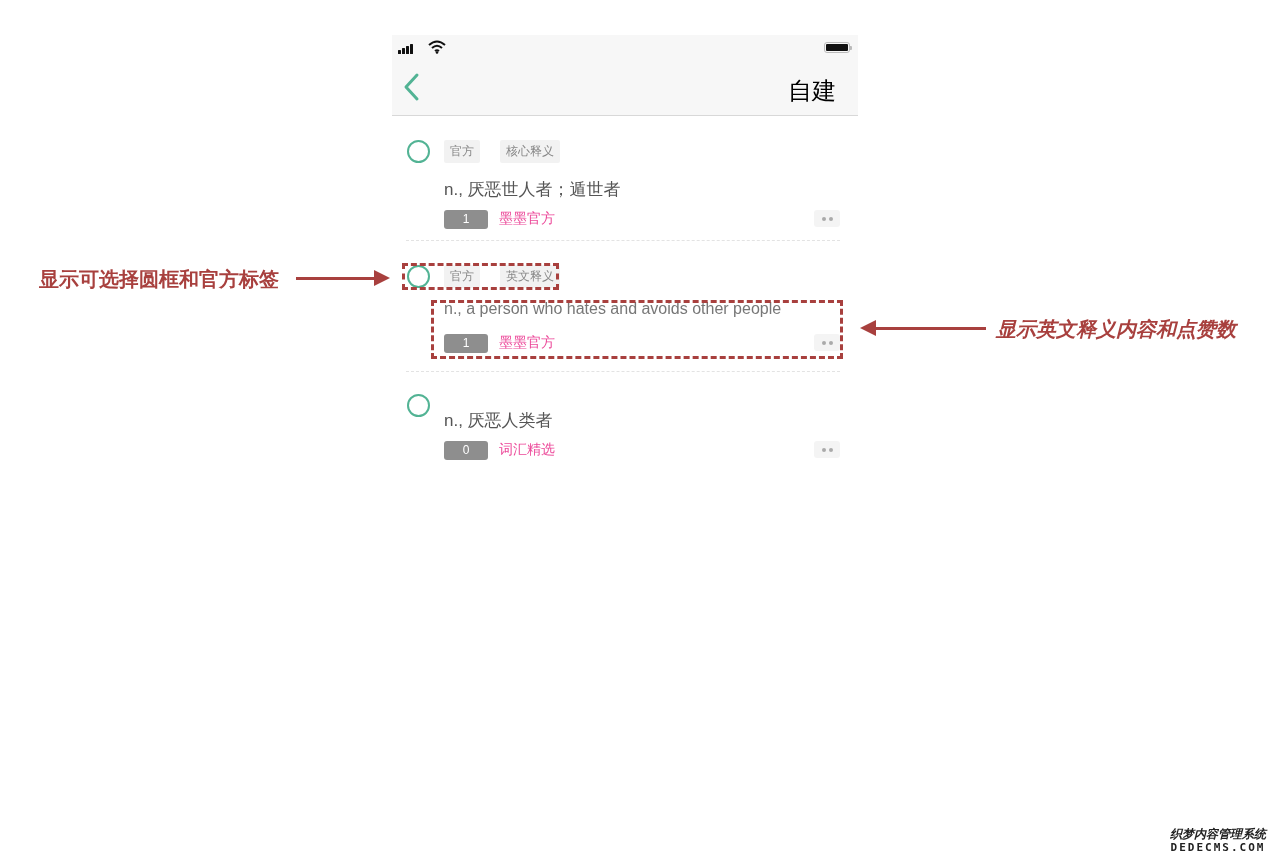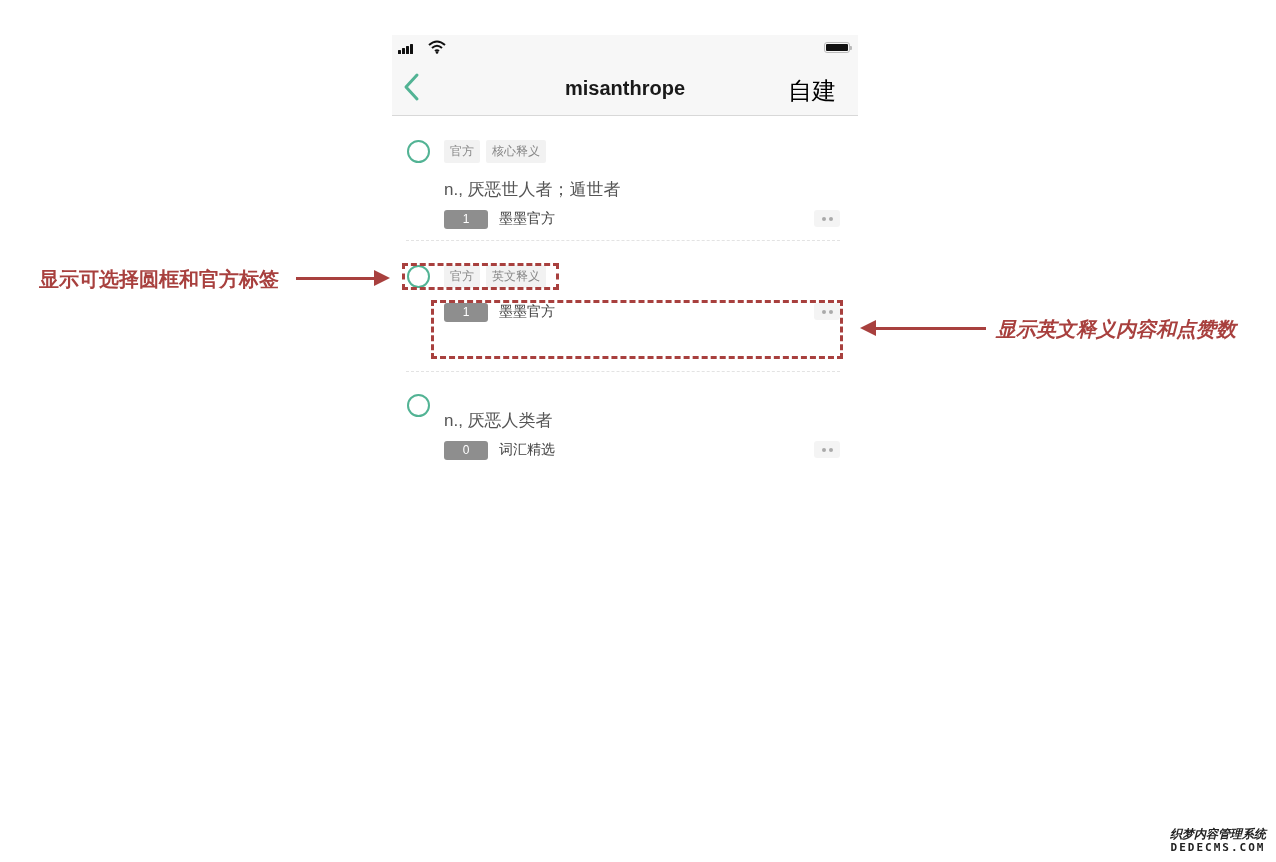--- a/index.html
+++ b/index.html
@@ -24,28 +24,28 @@
   .list { padding: 0 18px 0 14px; }
   .item { position: relative; padding: 0 0 0 38px; }
   .item.i1 { padding-top: 24px; height: 125px; }
   .item.i2 { padding-top: 24px; height: 131px; }
   .item.i3 { padding-top: 22px; }
   .divider { position: absolute; left: 0; right: 0; bottom: 0; border-bottom: 1px dashed #e3e3e3; }
   .radio { position: absolute; left: 1px; width: 23px; height: 23px; border: 2px solid #52b394; border-radius: 50%; cursor: pointer; }
   .item.i1 .radio { top: 24px; }
   .item.i2 .radio { top: 24px; }
   .item.i3 .radio { top: 22px; }
-  .tags { display: flex; gap: 6px; height: 23px; }
+  .tags { display: flex; gap: 20px; height: 23px; }
   .tag { background: #f2f2f2; color: #888; font-size: 12px; line-height: 23px; padding: 0 6px; border-radius: 2px; }
   .definition { font-size: 17px; color: #555; margin-top: 17px; line-height: 20px; white-space: nowrap; }
   .item.i2 .definition { margin-top: 11px; color: #777; font-size: 16px; }
   .meta { display: flex; align-items: center; margin-top: 9px; height: 20px; position: relative; }
   .item.i2 .meta { margin-top: 14px; }
   .likes { width: 44px; height: 19px; background: #8e8e8e; color: #fff; font-size: 12px; text-align: center; line-height: 19px; border-radius: 3px; cursor: pointer; }
-  .author { margin-left: 11px; font-size: 14px; color: #404040; }
+  .author { margin-left: 11px; font-size: 14px; color: #ec4899; }
   .more { position: absolute; right: 0; top: 1px; width: 26px; height: 17px; background: #f4f4f4; border-radius: 3px; display: flex; justify-content: center; align-items: center; gap: 3px; cursor: pointer; }
   .more i { width: 4px; height: 4px; background: #aaa; border-radius: 50%; display: block; }
 
   .hl { position: absolute; border: 3px dashed #a8403e; }
   .hl1 { left: 402px; top: 263px; width: 157px; height: 27px; }
   .hl2 { left: 431px; top: 300px; width: 412px; height: 59px; }
 
   .anno { position: absolute; color: #a8403e; font-weight: bold; font-size: 20px; white-space: nowrap; }
   .anno1 { left: 39px; top: 266px; }
   .anno2 { left: 996px; top: 316px; font-style: italic; }
@@ -80,21 +80,20 @@
     <div class="battery">
         <div class="fill"></div>
         <div class="nub"></div>
       </div>
   </div>
 
   <div class="navbar">
     <svg class="back" viewBox="0 0 24 30">
       <path d="M17 3 L6 15 L17 27" stroke="#52b394" stroke-width="3" fill="none" stroke-linecap="round" stroke-linejoin="round"></path>
     </svg>
-    <div class="nav-title">misanthrope</div>
     <div class="nav-action">自建</div>
   </div>
 
   <div class="list">
     <div class="item i1">
       <div class="radio"></div>
       <div class="tags">
         <span class="tag">官方</span>
         <span class="tag">核心释义</span>
       </div>
@@ -109,20 +108,21 @@
       </div>
       <div class="divider"></div>
     </div>
 
     <div class="item i2">
       <div class="radio"></div>
       <div class="tags">
         <span class="tag">官方</span>
         <span class="tag">英文释义</span>
       </div>
+      <div class="definition">n., a person who hates and avoids other people</div>
       <div class="meta">
         <div class="likes">1</div>
         <div class="author">墨墨官方</div>
         <div class="more">
             <i></i>
             <i></i>
           </div>
       </div>
       <div class="divider"></div>
     </div>

